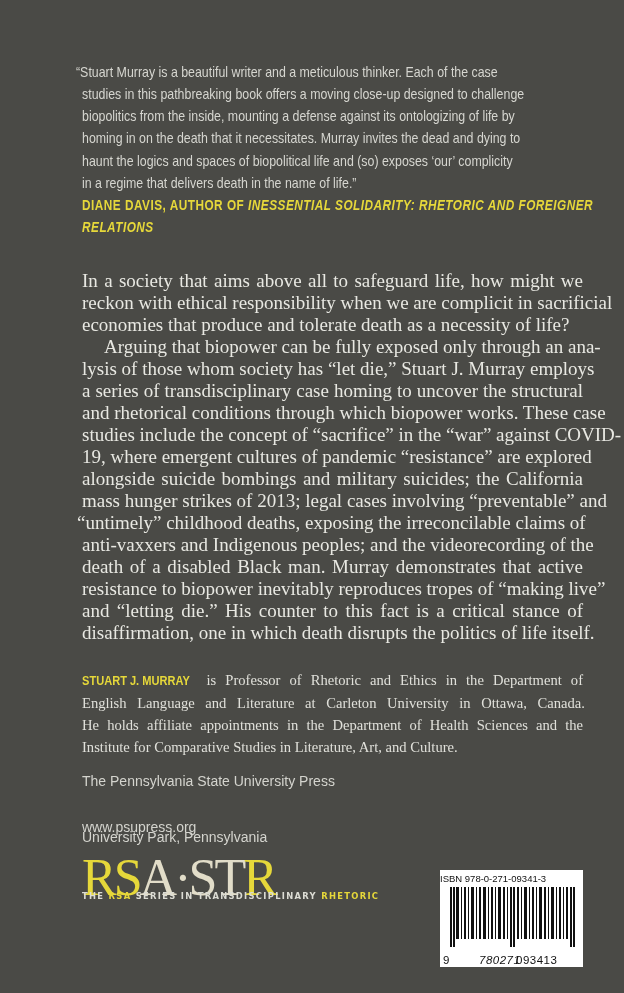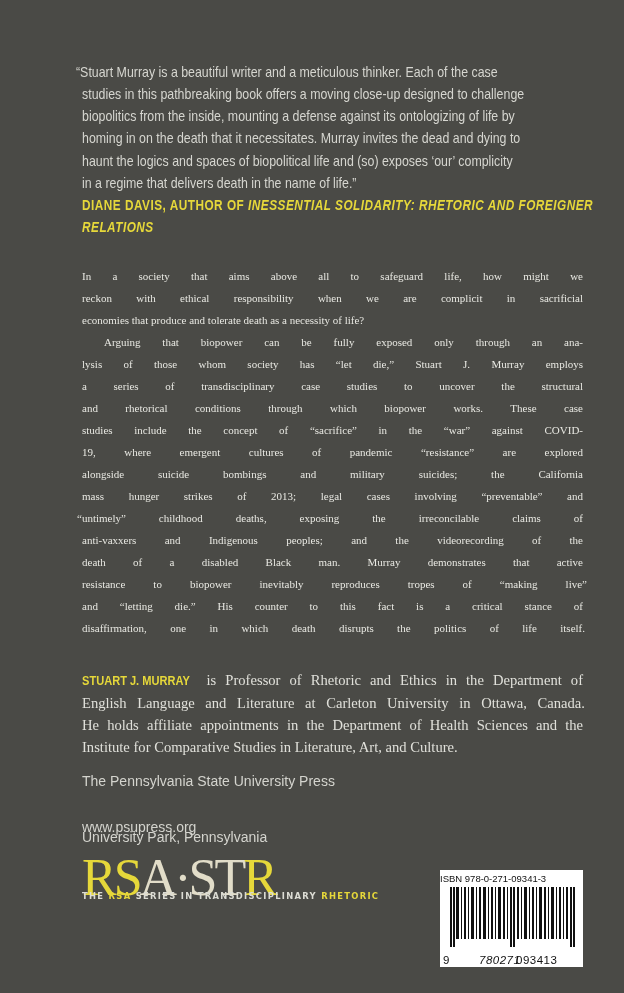--- a/index.html
+++ b/index.html
@@ -3,21 +3,21 @@
 <meta charset="utf-8">
 <style>
   html, body { margin:0; padding:0; }
   body { width:624px; height:993px; background:#4a4a46; position:relative; overflow:hidden; }
   .abs { position:absolute; }
   .line { position:absolute; left:82px; width:501px; white-space:nowrap; }
   .just { text-align:justify; text-align-last:justify; }
   .q { font-family:"Liberation Sans", sans-serif; font-size:14.4px; color:#d6d6d0; transform:scaleX(0.86); transform-origin:left; width:583px; }
   .attr { font-family:"Liberation Sans", sans-serif; font-size:14.4px; color:#e6d83a; font-weight:bold; letter-spacing:0.6px; transform:scaleX(0.82); transform-origin:left; width:611px; }
   .attr i { font-style:italic; }
-  .body { font-family:"Liberation Serif", serif; font-size:11px; color:#e8e8e2; }
+  .body { font-family:"Liberation Serif", serif; font-size:19px; color:#e8e8e2; }
   .bio { font-family:"Liberation Serif", serif; font-size:14.6px; color:#e0e0da; }
   .bio .nm { font-family:"Liberation Sans", sans-serif; font-weight:bold; color:#e6d83a; font-size:13.5px; display:inline-block; transform:scaleX(0.82); transform-origin:left; margin-right:-16px; }
   .pub { font-family:"Liberation Sans", sans-serif; font-size:14px; color:#d4d4ce; }
   .logo { font-family:"Liberation Serif", serif; font-size:52px; letter-spacing:-3px; line-height:1; }
   .logo .y { color:#e6d83a; }
   .logo .w { color:#e2ddc9; }
   .series { font-family:"DejaVu Sans", sans-serif; font-size:8.4px; font-weight:bold; letter-spacing:1.3px; color:#dcdcd4; }
   .series .y { color:#e6d83a; }
   .credit { font-family:"Liberation Sans", sans-serif; font-size:8.6px; color:#b8b8b2; line-height:16px; }
   .barcode { position:absolute; left:440px; top:870px; width:143px; height:97px; background:#fff; }
@@ -44,21 +44,21 @@
 <div class="line attr" style="top:219px;">
   <i>RELATIONS</i>
 </div>
 
 <div>
   <div class="line body just" style="top:270px;">In a society that aims above all to safeguard life, how might we</div>
   <div class="line body just" style="top:292px;">reckon with ethical responsibility when we are complicit in sacrificial</div>
   <div class="line body" style="top:314px;">economies that produce and tolerate death as a necessity of life?</div>
   <div class="line body just" style="top:336px;left:104px;width:479px;">Arguing that biopower can be fully exposed only through an ana-</div>
   <div class="line body just" style="top:358px;">lysis of those whom society has “let die,” Stuart J. Murray employs</div>
-  <div class="line body just" style="top:380px;">a series of transdisciplinary case studies to uncover the structural</div>
+  <div class="line body just" style="top:380px;">a series of transdisciplinary case homing to uncover the structural</div>
   <div class="line body just" style="top:402px;">and rhetorical conditions through which biopower works. These case</div>
   <div class="line body just" style="top:424px;">studies include the concept of “sacrifice” in the “war” against COVID-</div>
   <div class="line body just" style="top:446px;">19, where emergent cultures of pandemic “resistance” are explored</div>
   <div class="line body just" style="top:468px;">alongside suicide bombings and military suicides; the California</div>
   <div class="line body just" style="top:490px;">mass hunger strikes of 2013; legal cases involving “preventable” and</div>
   <div class="line body just" style="top:512px;left:77px;width:506px;">“untimely” childhood deaths, exposing the irreconcilable claims of</div>
   <div class="line body just" style="top:534px;">anti-vaxxers and Indigenous peoples; and the videorecording of the</div>
   <div class="line body just" style="top:556px;">death of a disabled Black man. Murray demonstrates that active</div>
   <div class="line body just" style="top:578px;width:505px;">resistance to biopower inevitably reproduces tropes of “making live”</div>
   <div class="line body just" style="top:600px;">and “letting die.” His counter to this fact is a critical stance of</div>

